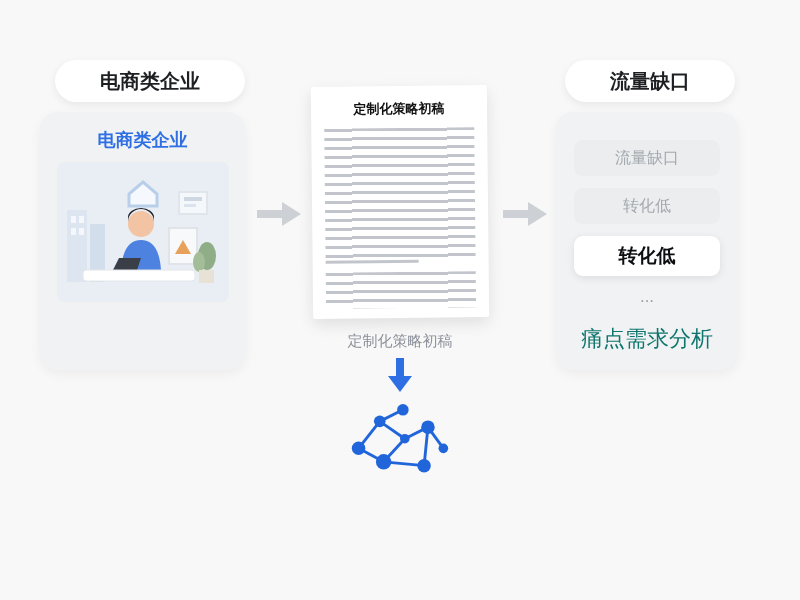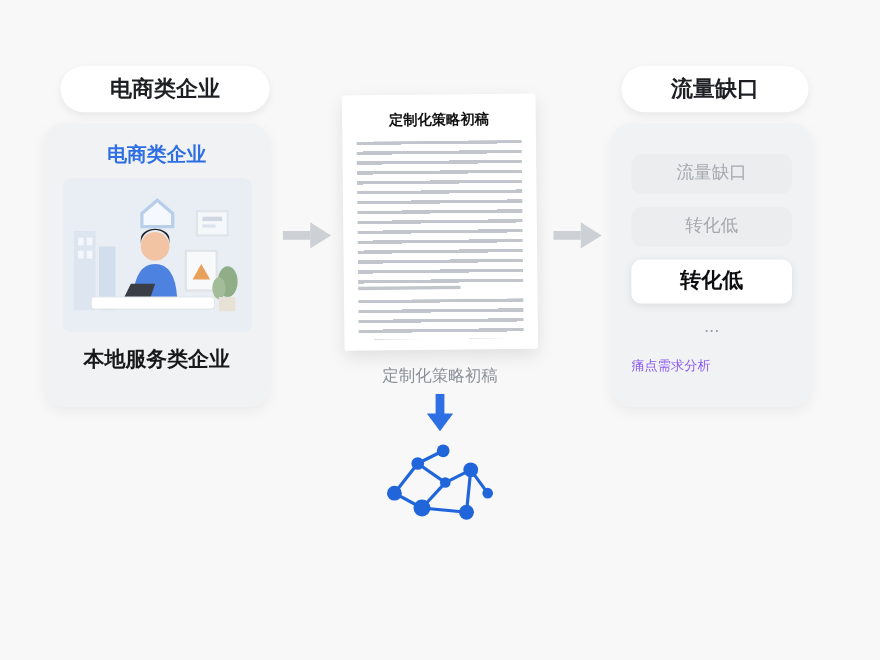--- a/index.html
+++ b/index.html
@@ -122,22 +122,22 @@
     background:#ffffff;
     box-shadow:0 2px 8px rgba(0,0,0,.09);
     font-size:19px;font-weight:700;color:#0d0e10;
   }
   .r-dots{
     height:22px;line-height:18px;
     text-align:center;font-size:17px;color:#9aa0a6;
     margin-bottom:14px;
   }
   .r-caption{
-    text-align:left;
-    font-size:12px;color:#8b5cf6;font-weight:500;
+    text-align:center;
+    font-size:22px;color:#0f766e;font-weight:500;
   }
 </style>
 </head>
 <body>
 
 <div class="canvas">
 
   <div class="pill pill-left">
     <span>电商类企业</span>
   </div>
@@ -173,21 +173,20 @@
         <path d="M56 108 L80 108 L84 96 L62 96 Z" fill="#3a3f47"></path>
 
         <rect x="26" y="108" width="112" height="11" rx="3" fill="#ffffff" stroke="#e2e6ea" stroke-width="1"></rect>
 
         <ellipse cx="150" cy="94" rx="9" ry="14" fill="#8fae88"></ellipse>
         <ellipse cx="142" cy="100" rx="6" ry="10" fill="#a3bd99"></ellipse>
         <rect x="142" y="108" width="15" height="13" fill="#e7e1d6"></rect>
       </svg>
     </div>
 
-    <div class="left-card-caption">本地服务类企业</div>
   </div>
 
   <svg class="arrow-h one" viewBox="0 0 44 32">
     <rect x="0" y="12" width="25" height="8" fill="#cdd1d6"></rect>
     <polygon points="25,4 44,16 25,28" fill="#cdd1d6"></polygon>
   </svg>
   <svg class="arrow-h two" viewBox="0 0 44 32">
     <rect x="0" y="12" width="25" height="8" fill="#cdd1d6"></rect>
     <polygon points="25,4 44,16 25,28" fill="#cdd1d6"></polygon>
   </svg>

